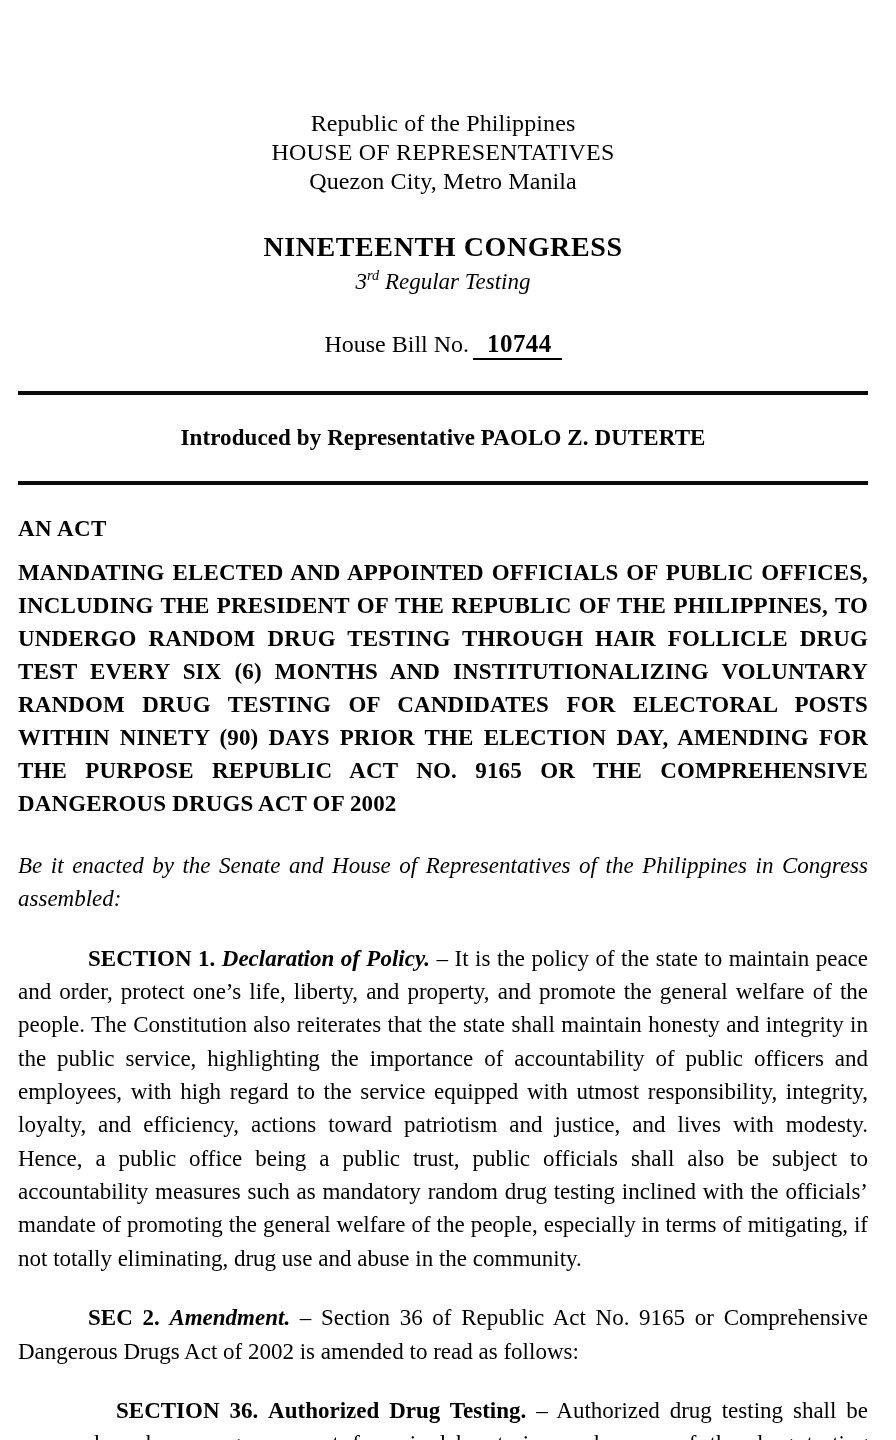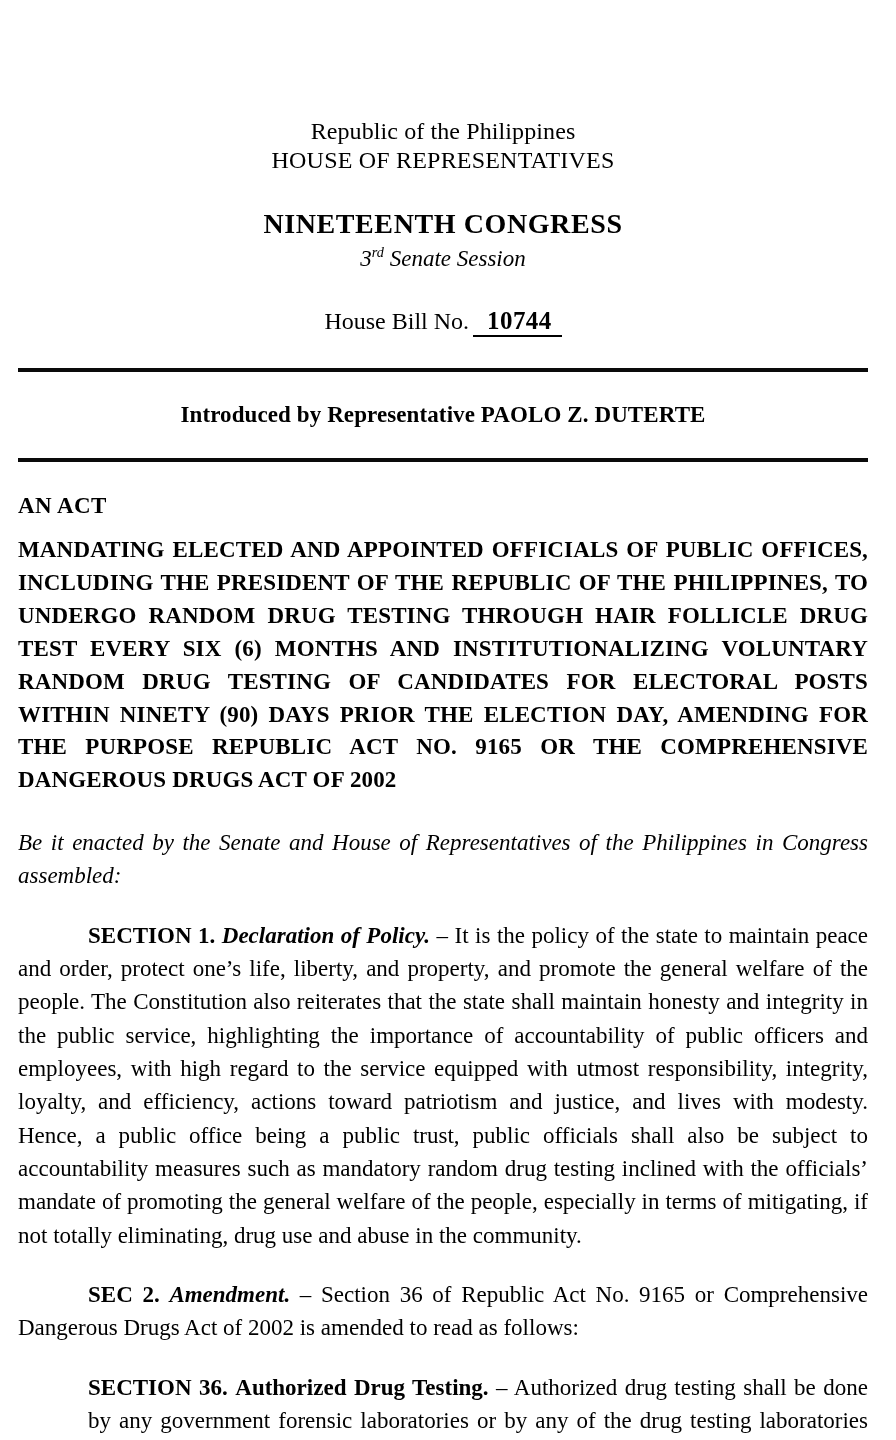--- a/index.html
+++ b/index.html
@@ -13,21 +13,21 @@
     overflow: hidden;
     font-family: "Liberation Serif", "DejaVu Serif", serif;
     color: #000000;
     -webkit-font-smoothing: antialiased;
   }
   .page {
     position: relative;
     width: 896px;
     height: 1440px;
     box-sizing: border-box;
-    padding: 8px 28px 0 18px;
+    padding: 0 28px 0 18px;
   }
 
   
   .header {
     text-align: center;
     padding-top: 108px;
   }
   .header .line {
     line-height: 1.30;
     font-size: 24px;
@@ -140,36 +140,37 @@
 
   .sec36 {
     font-size: 23px;
     text-align: justify;
     text-align-last: left;
     line-height: 1.45;
     margin-top: 26px;
     margin-left: 70px;
     text-indent: 0;
   }
-  .sec36 b { font-weight: bold; }
+  .sec36 b { font-weight: bold; margin-left: 28px; }
   .sec36 .bi { font-weight: bold; }
 </style>
 </head>
 <body>
 
 <div class="page">
 
   <div class="header">
     <div class="line">Republic of the Philippines</div>
     <div class="bold">HOUSE OF REPRESENTATIVES</div>
+    <div class="line">Quezon City, Metro Manila</div>
   </div>
 
   <div class="congress-block">
     <div class="congress">NINETEENTH CONGRESS</div>
-    <div class="session"><span>3</span><sup>rd</sup><span> Senate Session</span></div>
+    <div class="session"><span>3</span><sup>rd</sup><span> Regular Testing</span></div>
   </div>
 
   <div class="billno-row">
     <span class="bill-label">House Bill No.</span><span class="bill-value">10744</span>
   </div>
 
   <hr class="rule rule-top">
 
   <div class="introduced">Introduced by Representative PAOLO Z. DUTERTE</div>
 

